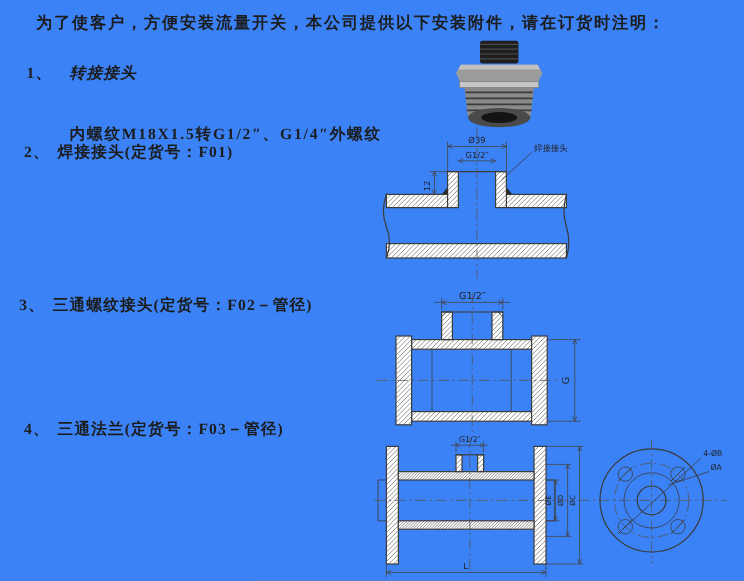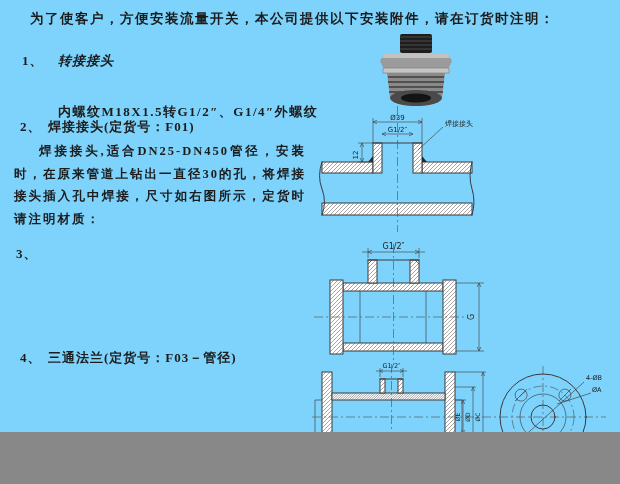--- a/index.html
+++ b/index.html
@@ -1,16 +1,16 @@
 <!DOCTYPE html>
 <html><head>
 <meta charset="utf-8">
 <style>
   html,body{margin:0;padding:0;background:#888;}
-  #page{position:relative;width:620px;height:432px;background:#7dd3fc;overflow:hidden;
+  #page{position:relative;width:620px;height:484px;background:#3b82f6;overflow:hidden;
         font-family:"Liberation Serif","DejaVu Serif",serif;color:#1c1c1c;}
   .txt{position:absolute;font-weight:bold;white-space:nowrap;}
   .para{position:absolute;font-weight:bold;white-space:normal;text-align:justify;
         text-indent:2em;letter-spacing:2px;line-height:1.8;margin:0;}
   .intro{font-size:13.5px;letter-spacing:1.5px;}
   .head{font-size:13px;letter-spacing:1px;}
   .body-p{font-size:12.5px;}
   svg{position:absolute;overflow:visible;}
   .ln{stroke:#3a3a3a;stroke-width:1;fill:none;stroke-linecap:square;}
   .thin{stroke:#3a3a3a;stroke-width:.65;fill:none;}
@@ -27,23 +27,23 @@
 <div id="page">
 
   <div class="txt intro" style="left:30px;top:10px;">为了使客户，方便安装流量开关，本公司提供以下安装附件，请在订货时注明：</div>
 
   <div class="txt head" style="left:22px;top:52px;">1、</div>
   <div class="txt head" style="left:58px;top:52px;font-style:italic;">转接接头</div>
   <div class="txt head" style="left:58px;top:79px;letter-spacing:1.5px;margin-top:24px;">内螺纹M18X1.5转G1/2″、G1/4″外螺纹</div>
 
   <div class="txt head" style="left:20px;top:118px;">2、</div>
   <div class="txt head" style="left:48px;top:118px;">焊接接头(定货号：F01)</div>
-  <p class="para body-p" style="left:14px;top:140px;width:292px;">焊接接头,适合DN25-DN450管径，安装时，在原来管道上钻出一直径30的孔，将焊接接头插入孔中焊接，尺寸如右图所示，定货时请注明材质：</p>
 
   <div class="txt head" style="left:16px;top:245px;">3、</div>
+  <div class="txt head" style="left:44px;top:245px;">三通螺纹接头(定货号：F02－管径)</div>
 
   <div class="txt head" style="left:20px;top:349px;">4、</div>
   <div class="txt head" style="left:48px;top:349px;text-align:right;">三通法兰(定货号：F03－管径)</div>
 
   <svg style="left:374px;top:32px;" width="84" height="76" viewBox="0 0 84 76">
 
     <rect x="26" y="2" width="32" height="19" rx="2" fill="#1e1e1e"></rect>
     <g stroke="#4a4a4a" stroke-width="1">
       <line x1="26" y1="5" x2="58" y2="5"></line>
         <line x1="26" y1="9" x2="58" y2="9"></line>

